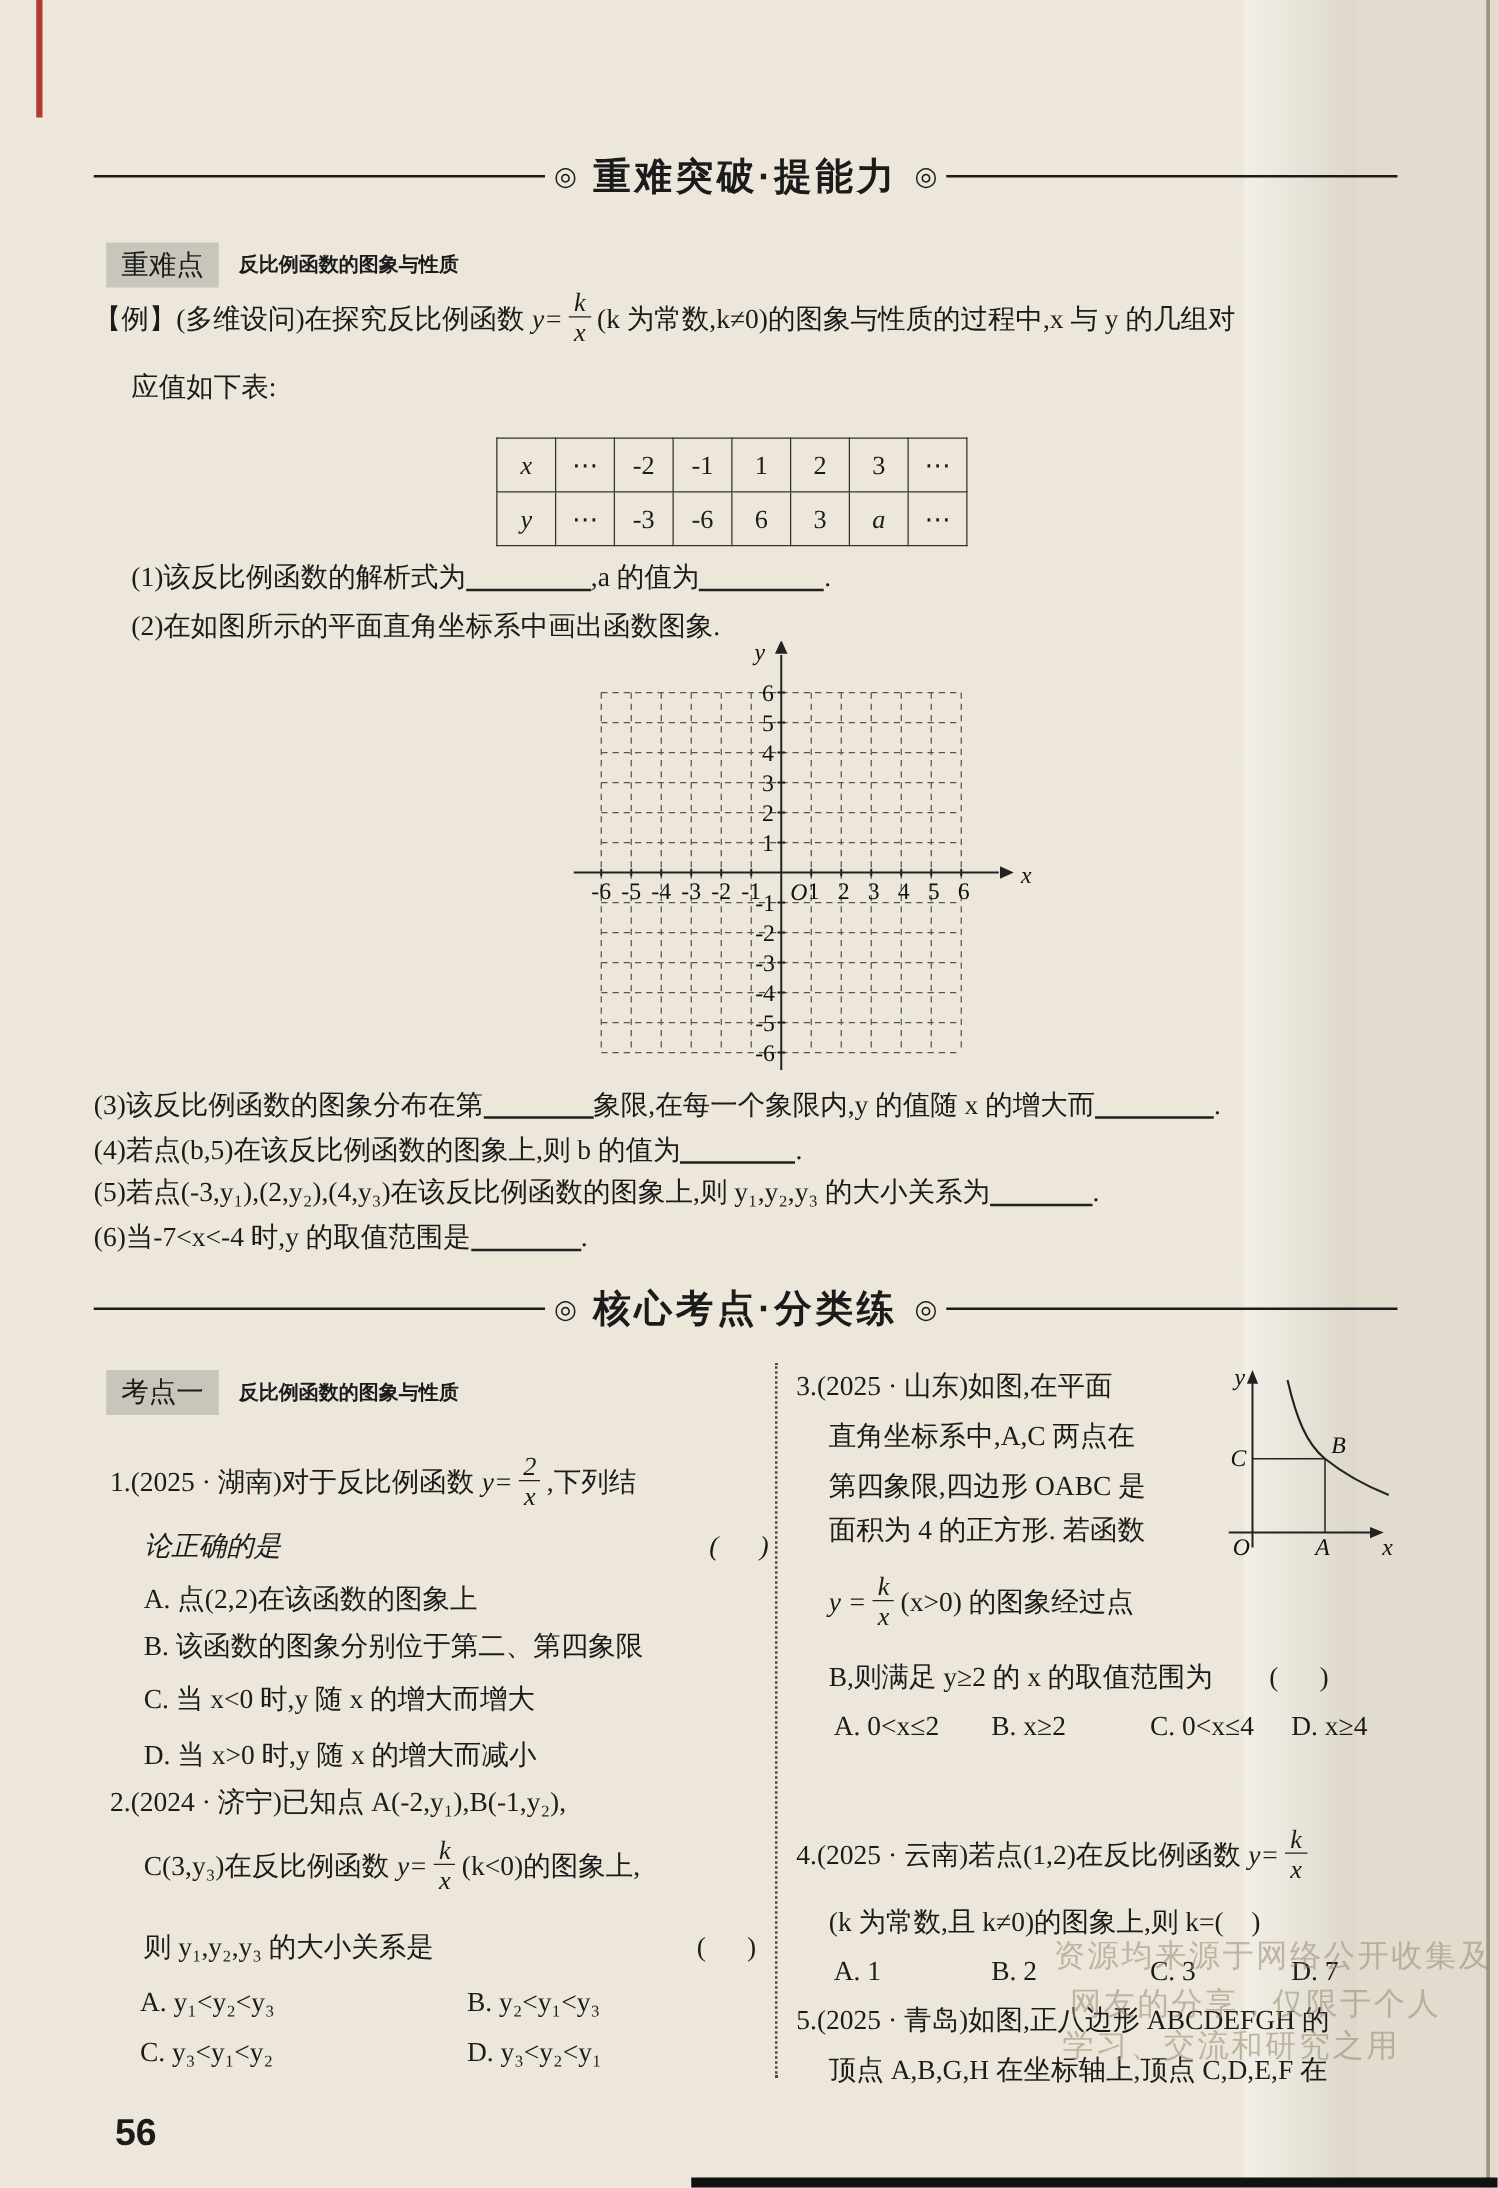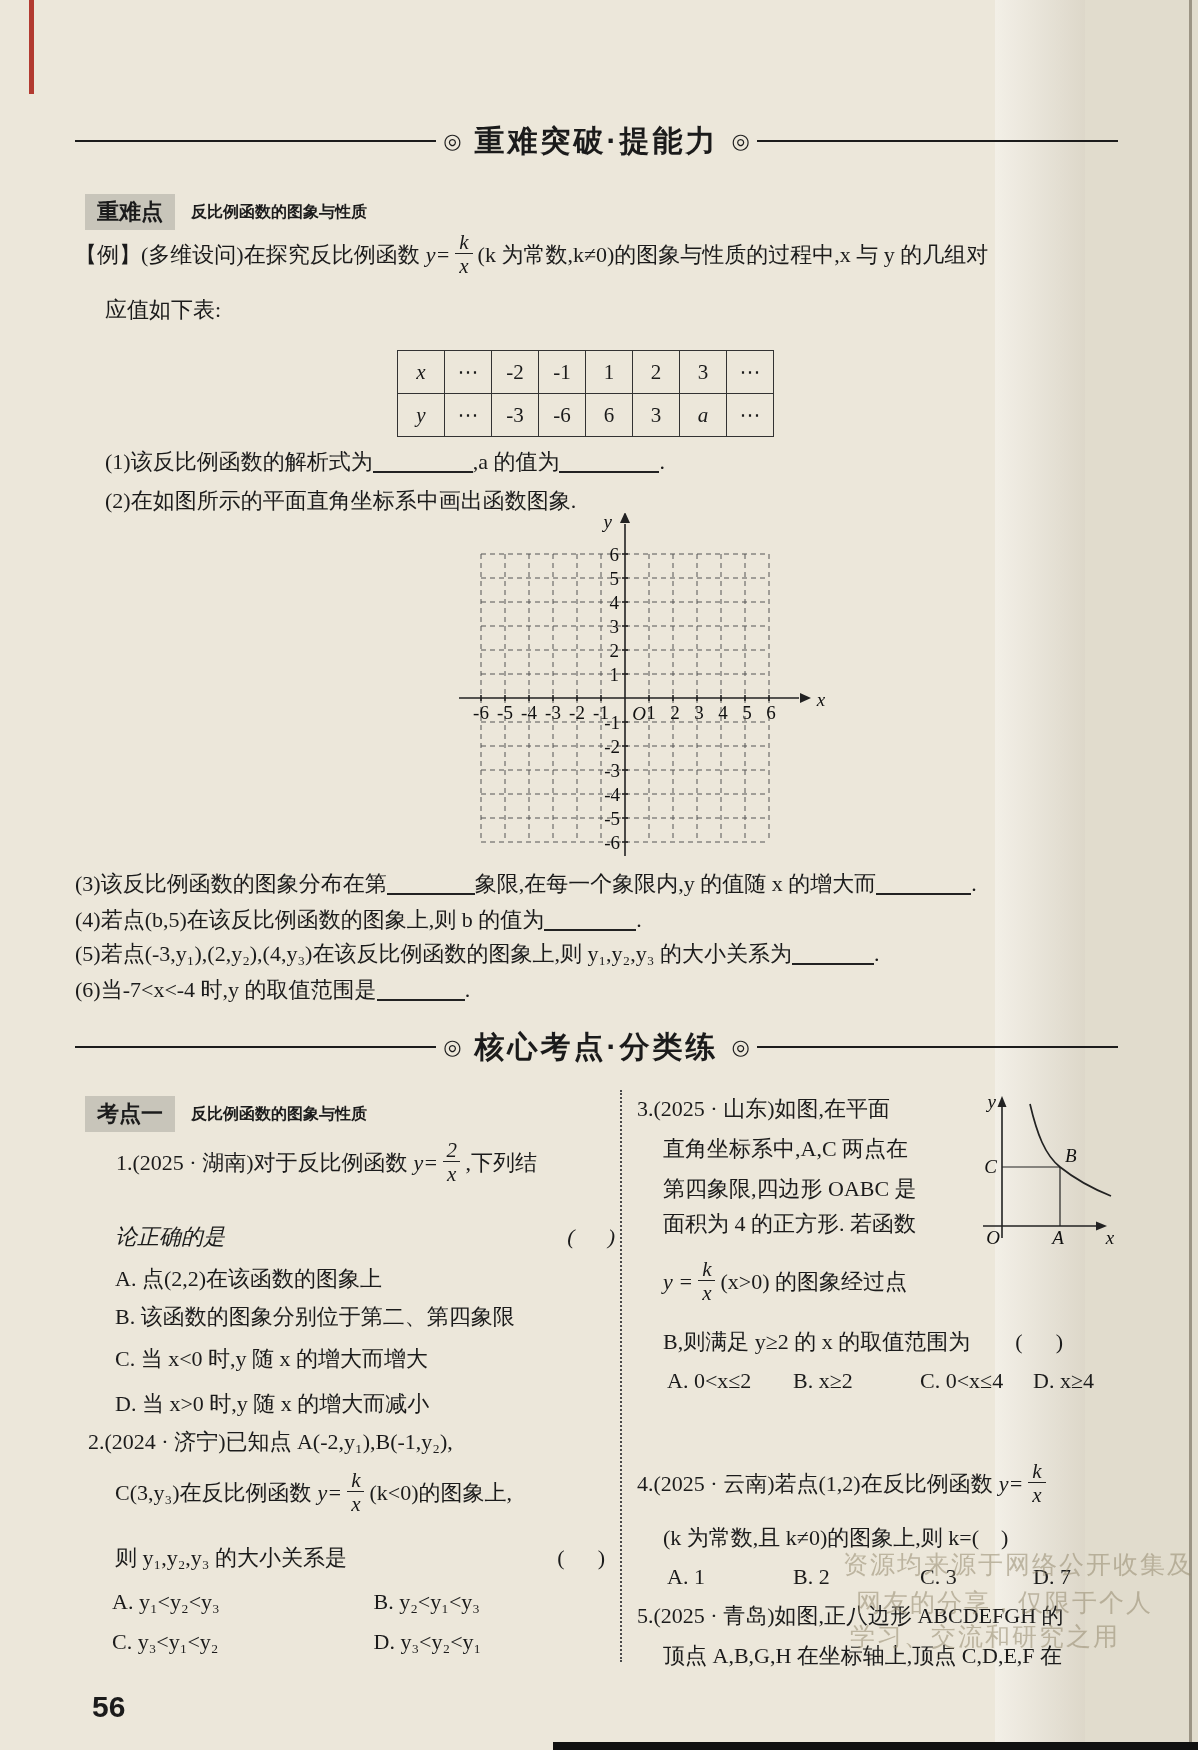--- a/index.html
+++ b/index.html
@@ -10,21 +10,21 @@
   .flexline{display:flex;align-items:center;font-size:22px;white-space:nowrap;}
   .blank{display:inline-block;border-bottom:2px solid #222;height:20px;vertical-align:-4px;}
   .paren{white-space:pre;}
   .it{font-style:italic;}
   
   .h-rule{position:absolute;left:75px;right:80px;display:flex;align-items:center;gap:7px;}
   .h-rule .ln{flex:1;height:2.5px;background:#1c1c1c;}
   .h-rule .orn{font-size:21px;line-height:1;}
   .ttl{font-family:"Liberation Sans","DejaVu Sans",sans-serif;font-weight:900;font-size:30px;letter-spacing:3px;padding:0 6px;}
   
-  .badge{background:#c8c5ba;font-family:"Liberation Sans","DejaVu Sans",sans-serif;font-weight:700;font-size:22px;padding:3px 12px;display:inline-block;}
+  .badge{background:#c8c5ba;font-family:"Liberation Sans","DejaVu Sans",sans-serif;font-weight:400;font-size:22px;padding:3px 12px;display:inline-block;}
   .sec-title{font-family:"Liberation Sans","DejaVu Sans",sans-serif;font-weight:900;font-size:16px;margin-left:16px;}
   
   .frac{display:inline-flex;flex-direction:column;align-items:center;font-style:italic;margin:0 5px;}
   .frac .fnum{line-height:1.05;font-size:21px;padding:0 3px;}
   .frac .fden{border-top:1.8px solid #222;line-height:1.2;font-size:21px;padding:0 4px;}
   .mvar{font-style:italic;margin-left:6px;}
   
   .vtable{border-collapse:collapse;}
   .vtable td{border:1.8px solid #333;width:46px;height:42px;text-align:center;font-size:21px;padding:0;}
   
@@ -220,21 +220,21 @@
   </div>
 
   <div class="divider" style="left:620px;top:1090px;height:572px;"></div>
 
   <div class="abs" style="left:75px;top:1092px;width:550px;height:570px;">
     <div class="abs flexline" style="top:4px;left:10px;">
       <span class="badge">考点一</span>
       <span class="sec-title">反比例函数的图象与性质</span>
     </div>
 
-    <div class="abs flexline" style="top:40px;left:13px;height:62px;margin-left:28px;">
+    <div class="abs flexline" style="top:63px;left:13px;height:62px;">
       <span>1.(2025 · 湖南)对于反比例函数</span>
       <span class="mvar">y=</span>
       <span class="frac">
         <span class="fnum">2</span>
         <span class="fden">x</span>
       </span>
       <span>,下列结</span>
     </div>
     <div class="abs flexline" style="top:130px;left:40px;width:500px;justify-content:space-between;font-style:italic;">
       <span>论正确的是</span>

